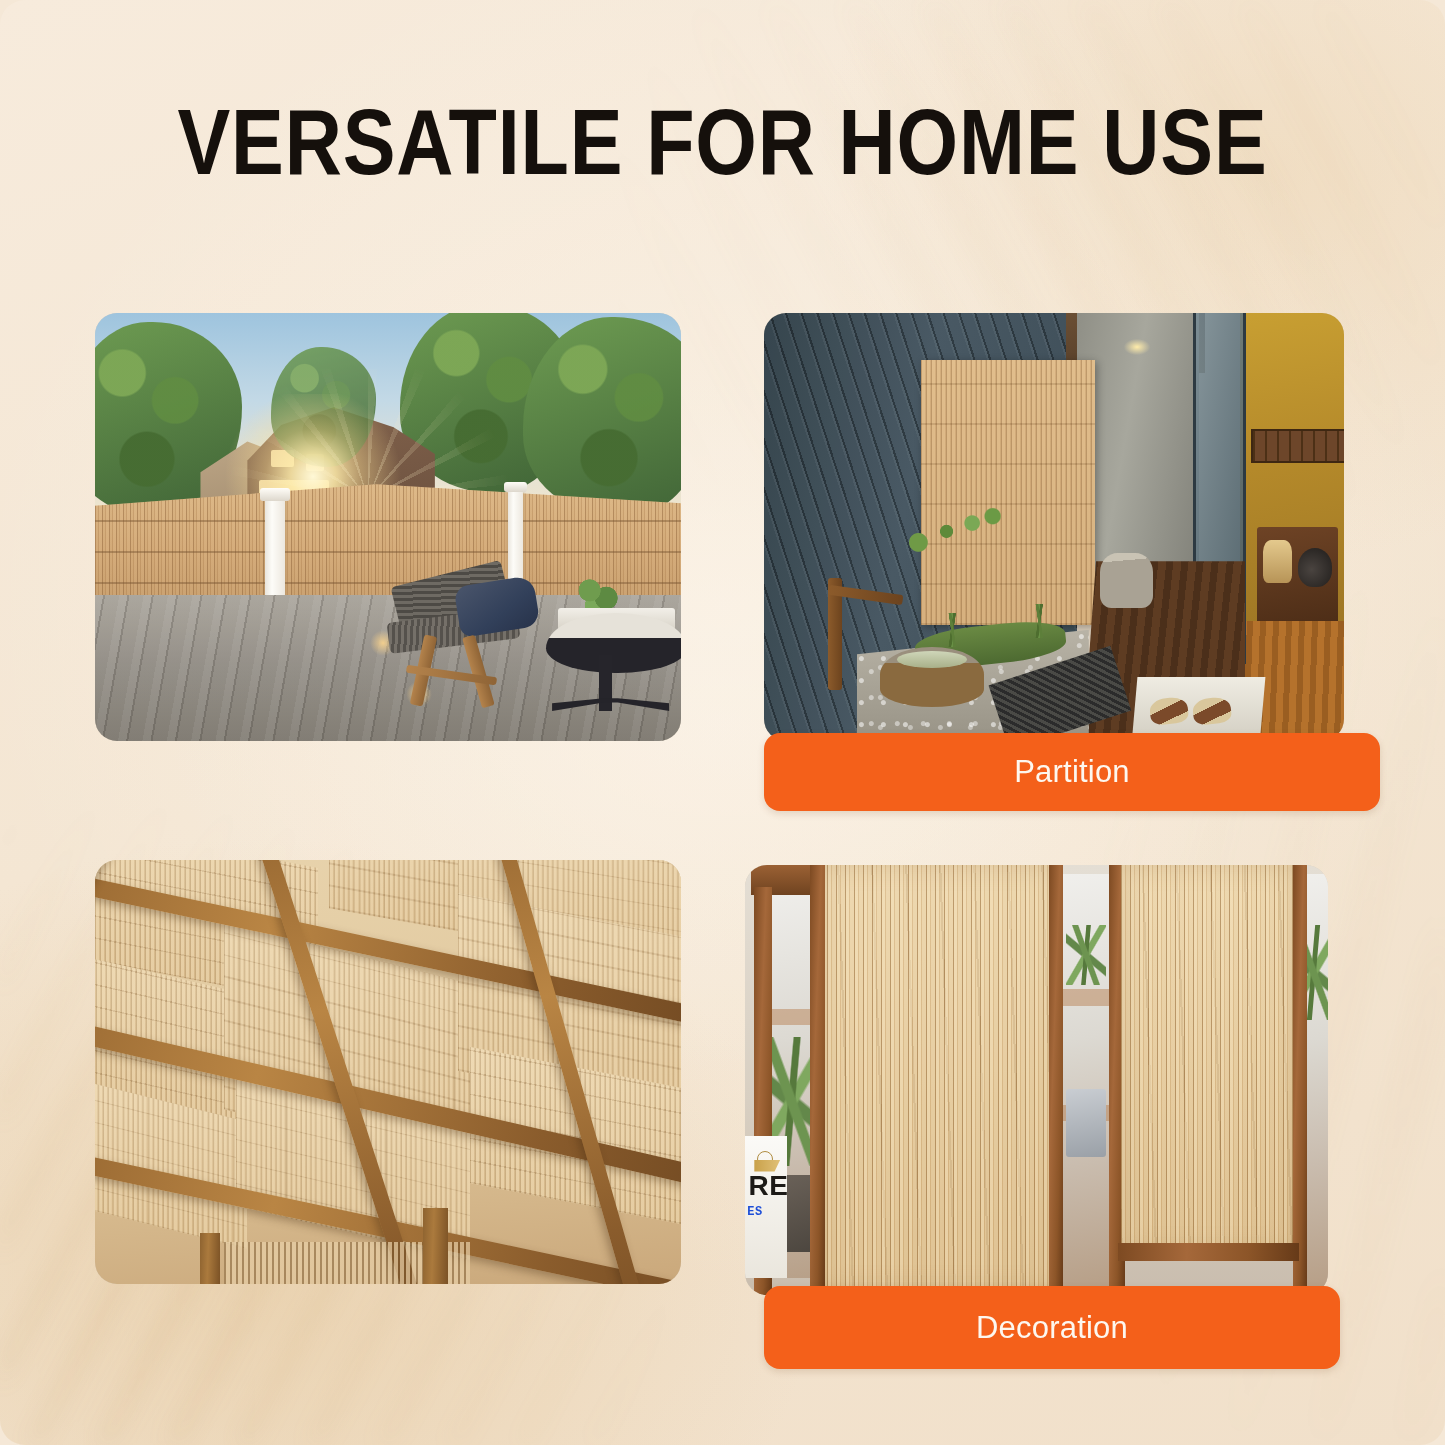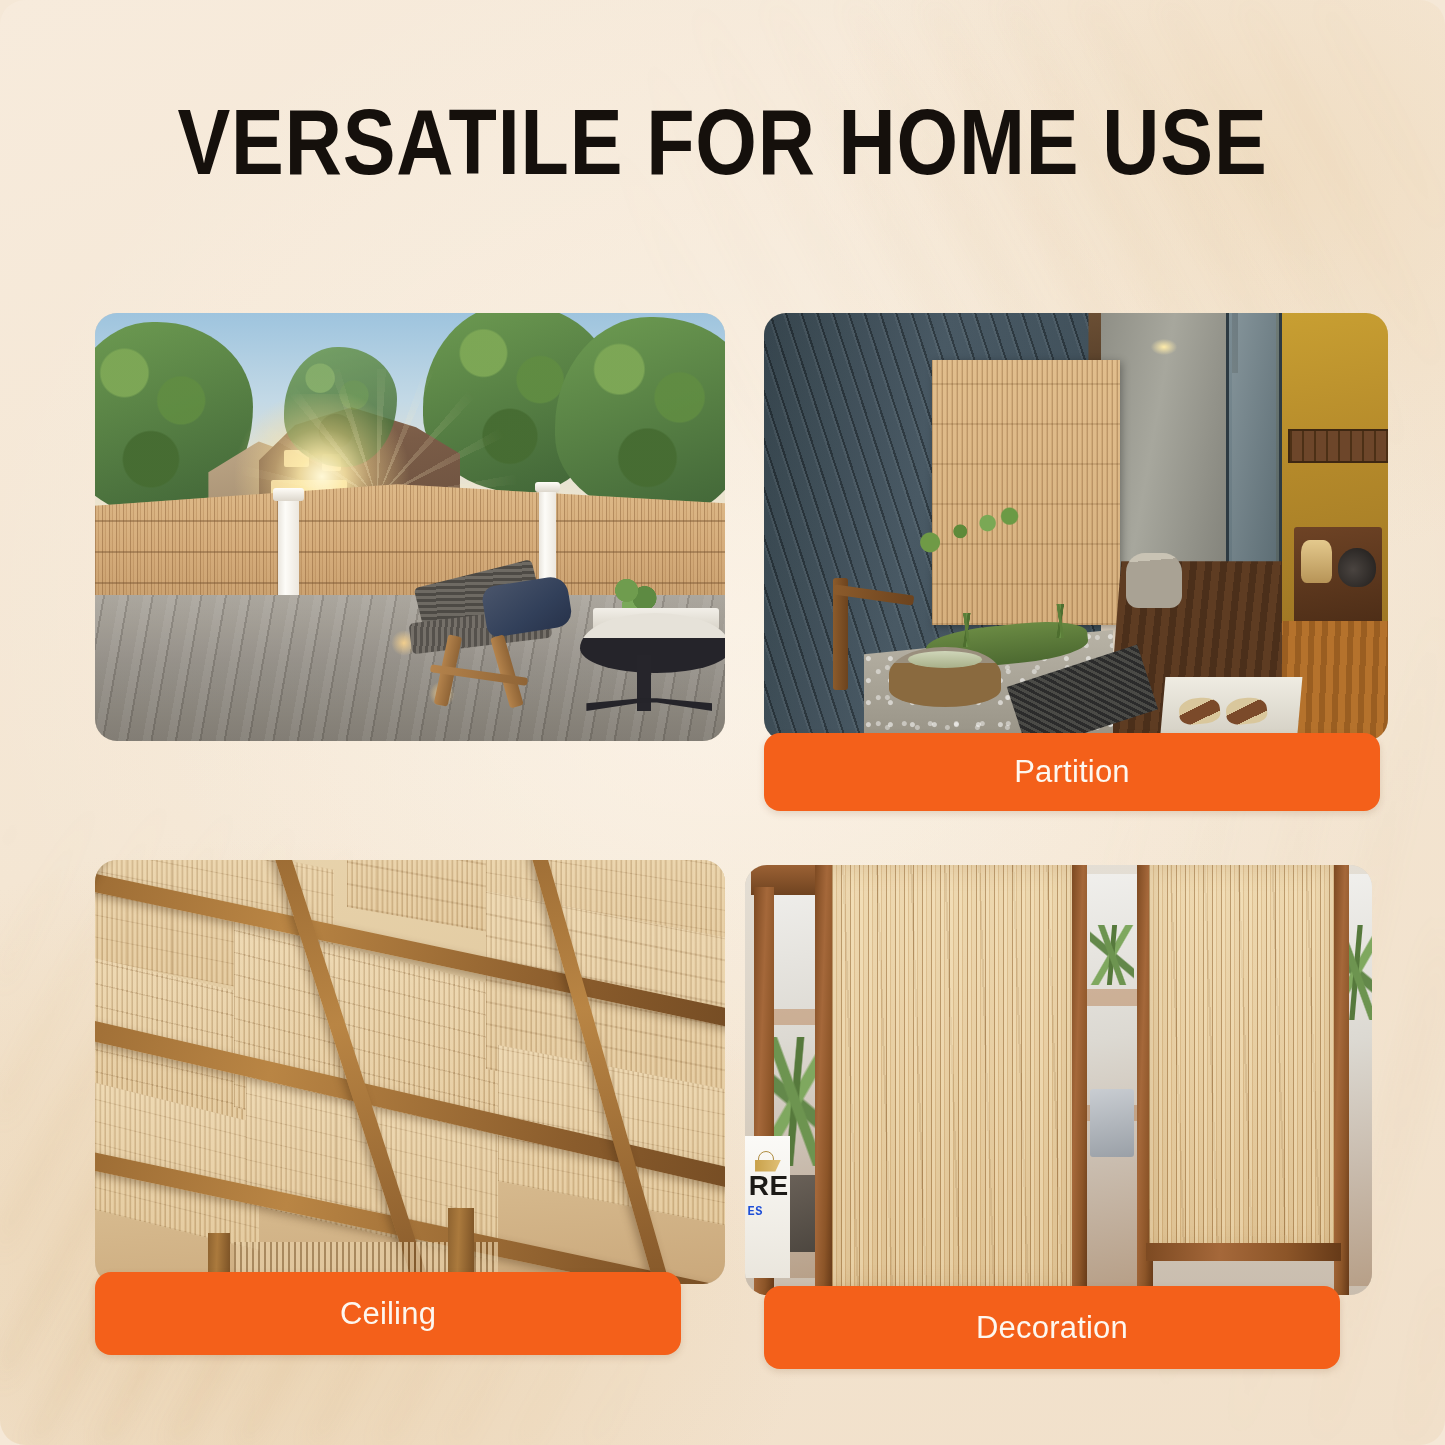--- a/index.html
+++ b/index.html
@@ -98,21 +98,20 @@
     letter-spacing: 1px;
     color: #15100c;
     transform: scaleX(0.86);
     transform-origin: 50% 50%;
     white-space: nowrap;
   }
 
   
   .card {
     position: absolute;
-    padding-left: 44px;
   }
   .photo {
     position: absolute;
     inset: 0;
     border-radius: 22px;
     overflow: hidden;
     background: #d9cdbb;
   }
   .photo-inner { position: absolute; inset: 0; }
 
@@ -656,21 +655,20 @@
         <div class="p3-beam" style="left:-4%;top:6%;width:56%;height:3.4%;transform:rotate(-58deg);transform-origin:0 0;"></div>
         <div class="p3-beam" style="left:30%;top:-6%;width:104%;height:3.8%;transform:rotate(72deg);transform-origin:0 0;"></div>
         <div class="p3-beam" style="left:70%;top:-10%;width:104%;height:3.6%;transform:rotate(74deg);transform-origin:0 0;"></div>
 
         <div class="p3-far"></div>
         <div class="p3-post" style="left:56%;top:82%;width:4.2%;height:20%;"></div>
         <div class="p3-post" style="left:18%;top:88%;width:3.4%;height:14%;"></div>
       </div>
     </div>
   </div>
-  <div class="label-bar" id="bar-ceiling">Ceiling</div>
 
   <div class="card" id="card-decoration">
     <div class="photo">
       <div class="photo-inner">
         <div class="p4-bg"></div>
 
         <div class="p4-view" style="left:2%;top:4%;width:14%;height:92%;">
           <div class="p4-viewband" style="top:32%;"></div>
         </div>
         <div class="p4-plant" style="left:3%;top:40%;width:10%;height:30%;"></div>

